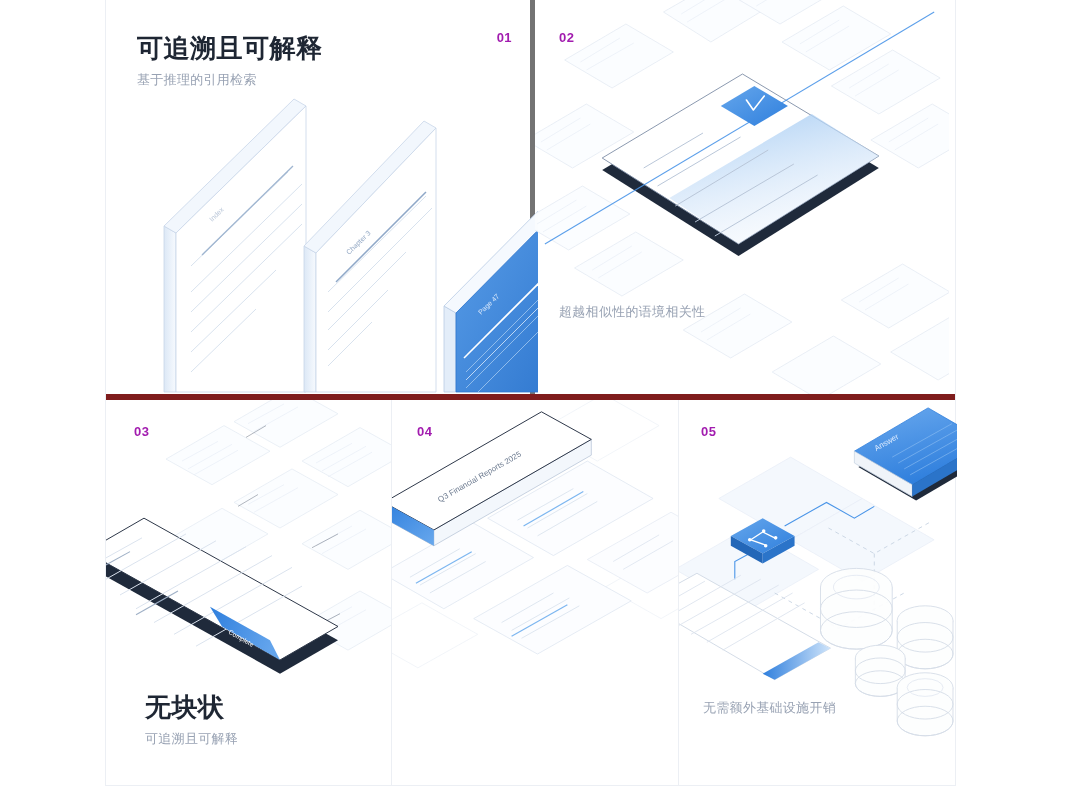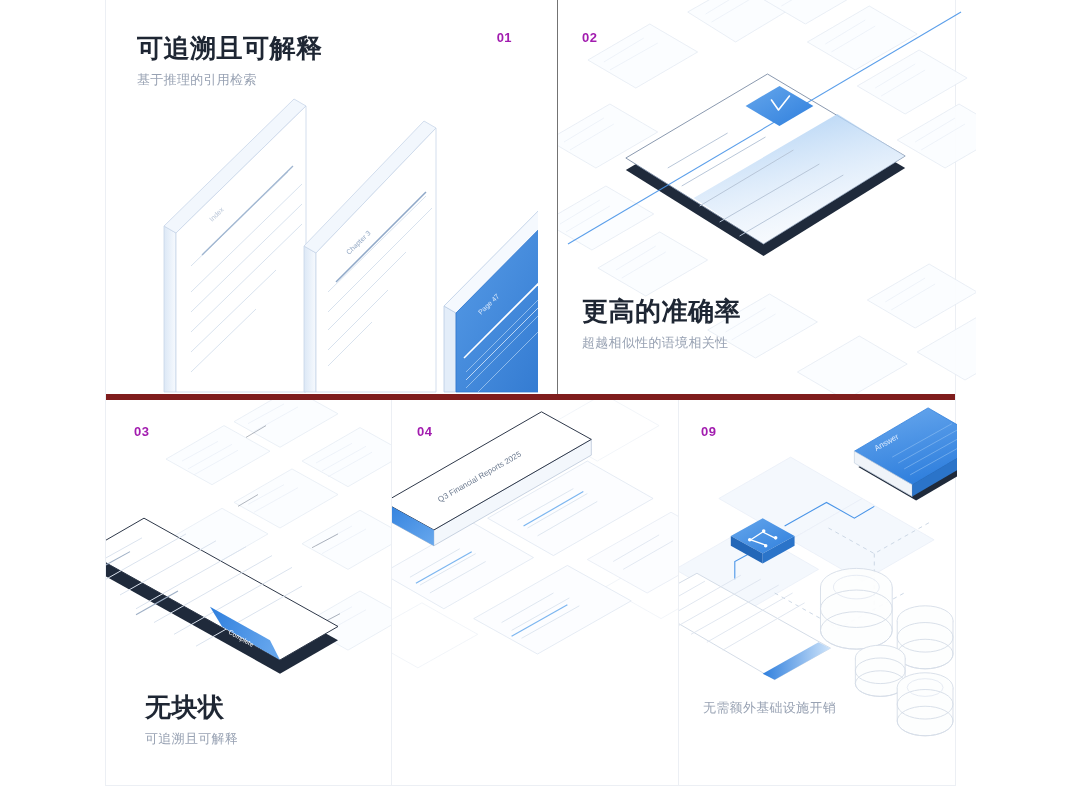--- a/index.html
+++ b/index.html
@@ -31,21 +31,21 @@
   .row-top    { top: 0;     height: 394px; }
   .row-bottom { top: 394px; height: 392px; border-top: 6px solid #7f1d1d; }
 
   .cell {
     position: absolute;
     top: 0; height: 100%;
     overflow: hidden;
   }
   
   .cell-01 { left: 0px;   width: 432px; }
-  .cell-02 { left: 451px; width: 419px; border-left: 1px solid #737373; }
+  .cell-02 { left: 424px; width: 419px; border-left: 5px solid #737373; }
   
   .cell-03 { left: 0px;   width: 285px; }
   .cell-04 { left: 285px; width: 287px; border-left: 1px solid #eceff4; }
   .cell-05 { left: 572px; width: 279px; border-left: 1px solid #eceff4; }
 
   
   .num {
     position: absolute;
     font-size: 13px;
     font-weight: bold;
@@ -164,21 +164,20 @@
               <line x1="358" y1="358" x2="446" y2="270" stroke="#ffffff" stroke-width="1.6"></line>
               <line x1="360" y1="380" x2="450" y2="290" stroke="#cde1f8" stroke-width="0.9"></line>
             </g>
           </svg>
         </div>
       </div>
 
       <div class="cell cell-02">
         <div class="num num-02">02</div>
         <div class="txt txt-02">
-          <div class="title">更高的准确率</div>
           <div class="subtitle">超越相似性的语境相关性</div>
         </div>
         <div class="illus">
           <svg viewBox="0 0 419 394" preserveAspectRatio="none">
             <defs>
               <linearGradient id="beamFill" x1="0" y1="0" x2="0.4" y2="1">
                 <stop offset="0%" stop-color="#9fc8f2" stop-opacity="0.95"></stop>
                 <stop offset="100%" stop-color="#eaf2fc" stop-opacity="0.35"></stop>
               </linearGradient>
               <linearGradient id="badgeGrad" x1="0" y1="0" x2="1" y2="1">
@@ -385,21 +384,21 @@
 
             <polygon points="-8,104 150,12 200,40 42,132" fill="#ffffff" stroke="#2c3648" stroke-width="1"></polygon>
             <text x="48" y="104" fill="#6d7b90" font-size="8" font-family="Liberation Sans, sans-serif" transform="rotate(-30 48 104)">Q3 Financial Reports 2025</text>
 
             <polygon points="-8,104 -8,120 42,148 42,132" fill="url(#capGrad4)"></polygon>
           </svg>
         </div>
       </div>
 
       <div class="cell cell-05">
-        <div class="num num-05">09</div>
+        <div class="num num-05">05</div>
         <div class="txt txt-05">
           <div class="subtitle">无需额外基础设施开销</div>
         </div>
         <div class="illus">
           <svg viewBox="0 0 279 392" preserveAspectRatio="none">
             <defs>
               <linearGradient id="bookGrad" x1="0" y1="0" x2="0.4" y2="1">
                 <stop offset="0%" stop-color="#6aa9ee"></stop>
                 <stop offset="100%" stop-color="#2f7fdd"></stop>
               </linearGradient>

